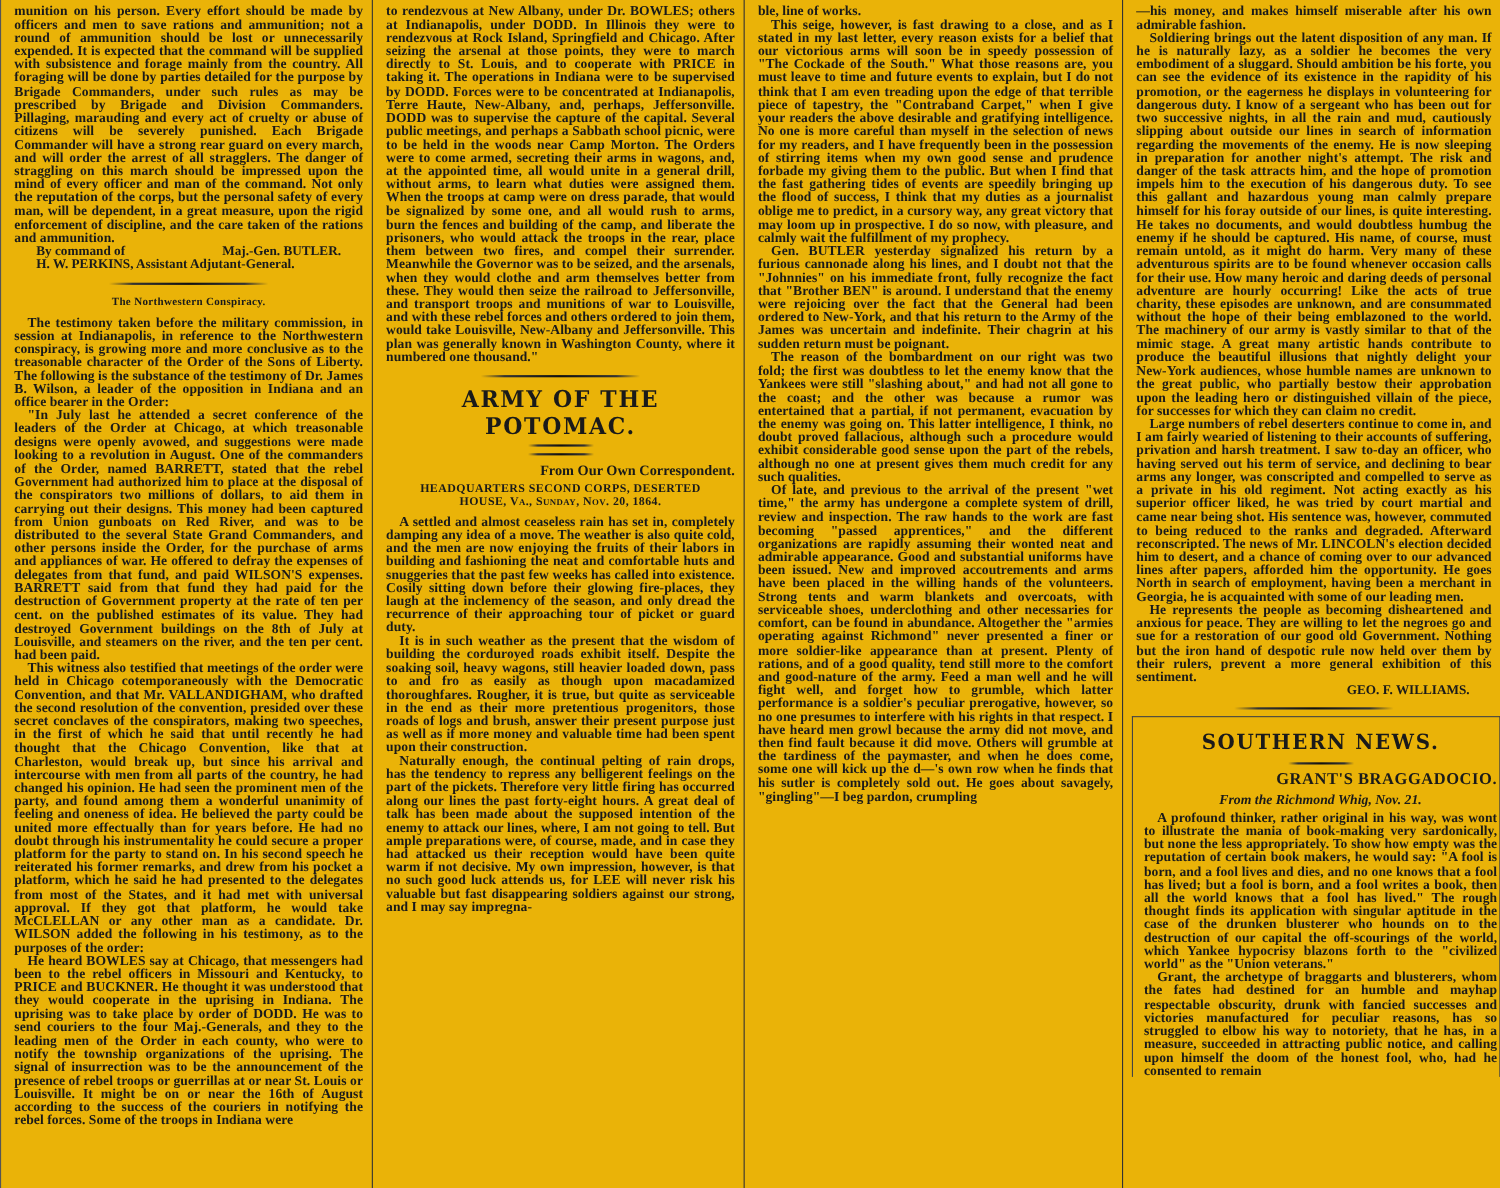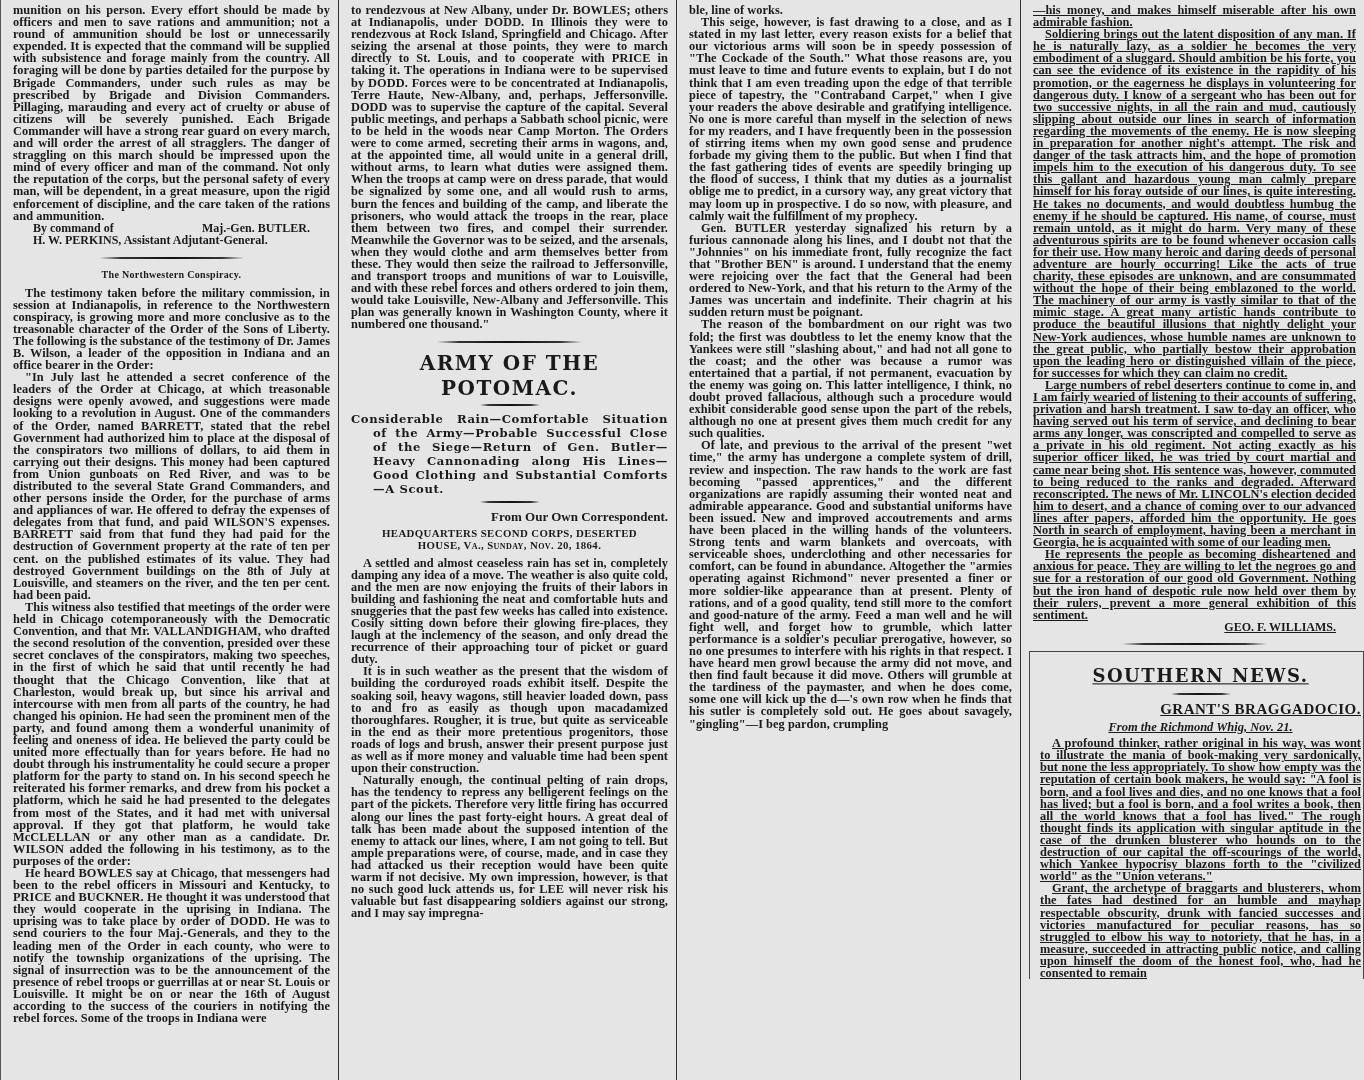--- a/index.html
+++ b/index.html
@@ -3,31 +3,31 @@
 <meta charset="utf-8">
 <style>
   html, body { margin: 0; padding: 0; background: #ffffff; }
   body {
     width: 1364px; height: 1080px; overflow: hidden; position: relative;
     font-family: "Liberation Serif", "DejaVu Serif", serif;
     color: #1a1a1a;
   }
   .page {
     position: absolute; left: 0; top: 0; width: 1364px; height: 1080px;
-    display: flex; background: #e5e5e5;
+    display: flex; background: #eab308;
   }
   .col {
     position: relative; height: 1080px; overflow: hidden;
     box-sizing: border-box; padding: 4px 8px 0 12px;
     border-left: 1.5px solid #333;
   }
   .col1 { width: 338px; border-left: 1.5px solid #555; }
   .col2 { width: 338px; }
   .col3 { width: 344px; }
-  .col4 { width: 344px; text-decoration: underline; }
+  .col4 { width: 344px; }
   p {
     margin: 0; text-align: justify; font-size: 12.35px; line-height: 12.1px;
     text-indent: 12px; font-weight: bold; letter-spacing: 0.05px;
     hyphens: auto;
   }
   p.noindent { text-indent: 0; }
   .sig { font-size: 12px; line-height: 12.4px; font-weight: bold; margin: 0; }
   .sig-right { text-align: right; padding-right: 20px; }
   .sig-row { display: flex; justify-content: space-between; padding: 0 20px 0 20px; }
   .rule {
@@ -78,21 +78,20 @@
     <p>"In July last he attended a secret conference of the leaders of the Order at Chicago, at which treasonable designs were openly avowed, and suggestions were made looking to a revolution in August. One of the commanders of the Order, named BARRETT, stated that the rebel Government had authorized him to place at the disposal of the conspirators two millions of dollars, to aid them in carrying out their designs. This money had been captured from Union gunboats on Red River, and was to be distributed to the several State Grand Commanders, and other persons inside the Order, for the purchase of arms and appliances of war. He offered to defray the expenses of delegates from that fund, and paid WILSON'S expenses. BARRETT said from that fund they had paid for the destruction of Government property at the rate of ten per cent. on the published estimates of its value. They had destroyed Government buildings on the 8th of July at Louisville, and steamers on the river, and the ten per cent. had been paid.</p>
     <p>This witness also testified that meetings of the order were held in Chicago cotemporaneously with the Democratic Convention, and that Mr. VALLANDIGHAM, who drafted the second resolution of the convention, presided over these secret conclaves of the conspirators, making two speeches, in the first of which he said that until recently he had thought that the Chicago Convention, like that at Charleston, would break up, but since his arrival and intercourse with men from all parts of the country, he had changed his opinion. He had seen the prominent men of the party, and found among them a wonderful unanimity of feeling and oneness of idea. He believed the party could be united more effectually than for years before. He had no doubt through his instrumentality he could secure a proper platform for the party to stand on. In his second speech he reiterated his former remarks, and drew from his pocket a platform, which he said he had presented to the delegates from most of the States, and it had met with universal approval. If they got that platform, he would take McCLELLAN or any other man as a candidate. Dr. WILSON added the following in his testimony, as to the purposes of the order:</p>
     <p>He heard BOWLES say at Chicago, that messengers had been to the rebel officers in Missouri and Kentucky, to PRICE and BUCKNER. He thought it was understood that they would cooperate in the uprising in Indiana. The uprising was to take place by order of DODD. He was to send couriers to the four Maj.-Generals, and they to the leading men of the Order in each county, who were to notify the township organizations of the uprising. The signal of insurrection was to be the announcement of the presence of rebel troops or guerrillas at or near St. Louis or Louisville. It might be on or near the 16th of August according to the success of the couriers in notifying the rebel forces. Some of the troops in Indiana were</p>
   </div>
 
   <div class="col col2">
     <p class="noindent">to rendezvous at New Albany, under Dr. BOWLES; others at Indianapolis, under DODD. In Illinois they were to rendezvous at Rock Island, Springfield and Chicago. After seizing the arsenal at those points, they were to march directly to St. Louis, and to cooperate with PRICE in taking it. The operations in Indiana were to be supervised by DODD. Forces were to be concentrated at Indianapolis, Terre Haute, New-Albany, and, perhaps, Jeffersonville. DODD was to supervise the capture of the capital. Several public meetings, and perhaps a Sabbath school picnic, were to be held in the woods near Camp Morton. The Orders were to come armed, secreting their arms in wagons, and, at the appointed time, all would unite in a general drill, without arms, to learn what duties were assigned them. When the troops at camp were on dress parade, that would be signalized by some one, and all would rush to arms, burn the fences and building of the camp, and liberate the prisoners, who would attack the troops in the rear, place them between two fires, and compel their surrender. Meanwhile the Governor was to be seized, and the arsenals, when they would clothe and arm themselves better from these. They would then seize the railroad to Jeffersonville, and transport troops and munitions of war to Louisville, and with these rebel forces and others ordered to join them, would take Louisville, New-Albany and Jeffersonville. This plan was generally known in Washington County, where it numbered one thousand."</p>
     <div class="rule"></div>
     <div class="big-headline">ARMY OF THE POTOMAC.</div>
     <div class="rule short"></div>
-    <div class="deck">Considerable Rain—Comfortable Situation of the Army—Probable Successful Close of the Siege—Return of Gen. Butler—Heavy Cannonading along His Lines—Good Clothing and Substantial Comforts—A Scout.</div>
     <div class="rule short"></div>
     <div class="correspondent">From Our Own Correspondent.</div>
     <div class="dateline">
       <div>HEADQUARTERS SECOND CORPS, DESERTED</div>
       <div>HOUSE, Va., Sunday, Nov. 20, 1864.</div>
     </div>
     <p>A settled and almost ceaseless rain has set in, completely damping any idea of a move. The weather is also quite cold, and the men are now enjoying the fruits of their labors in building and fashioning the neat and comfortable huts and snuggeries that the past few weeks has called into existence. Cosily sitting down before their glowing fire-places, they laugh at the inclemency of the season, and only dread the recurrence of their approaching tour of picket or guard duty.</p>
     <p>It is in such weather as the present that the wisdom of building the corduroyed roads exhibit itself. Despite the soaking soil, heavy wagons, still heavier loaded down, pass to and fro as easily as though upon macadamized thoroughfares. Rougher, it is true, but quite as serviceable in the end as their more pretentious progenitors, those roads of logs and brush, answer their present purpose just as well as if more money and valuable time had been spent upon their construction.</p>
     <p>Naturally enough, the continual pelting of rain drops, has the tendency to repress any belligerent feelings on the part of the pickets. Therefore very little firing has occurred along our lines the past forty-eight hours. A great deal of talk has been made about the supposed intention of the enemy to attack our lines, where, I am not going to tell. But ample preparations were, of course, made, and in case they had attacked us their reception would have been quite warm if not decisive. My own impression, however, is that no such good luck attends us, for LEE will never risk his valuable but fast disappearing soldiers against our strong, and I may say impregna-</p>
   </div>

